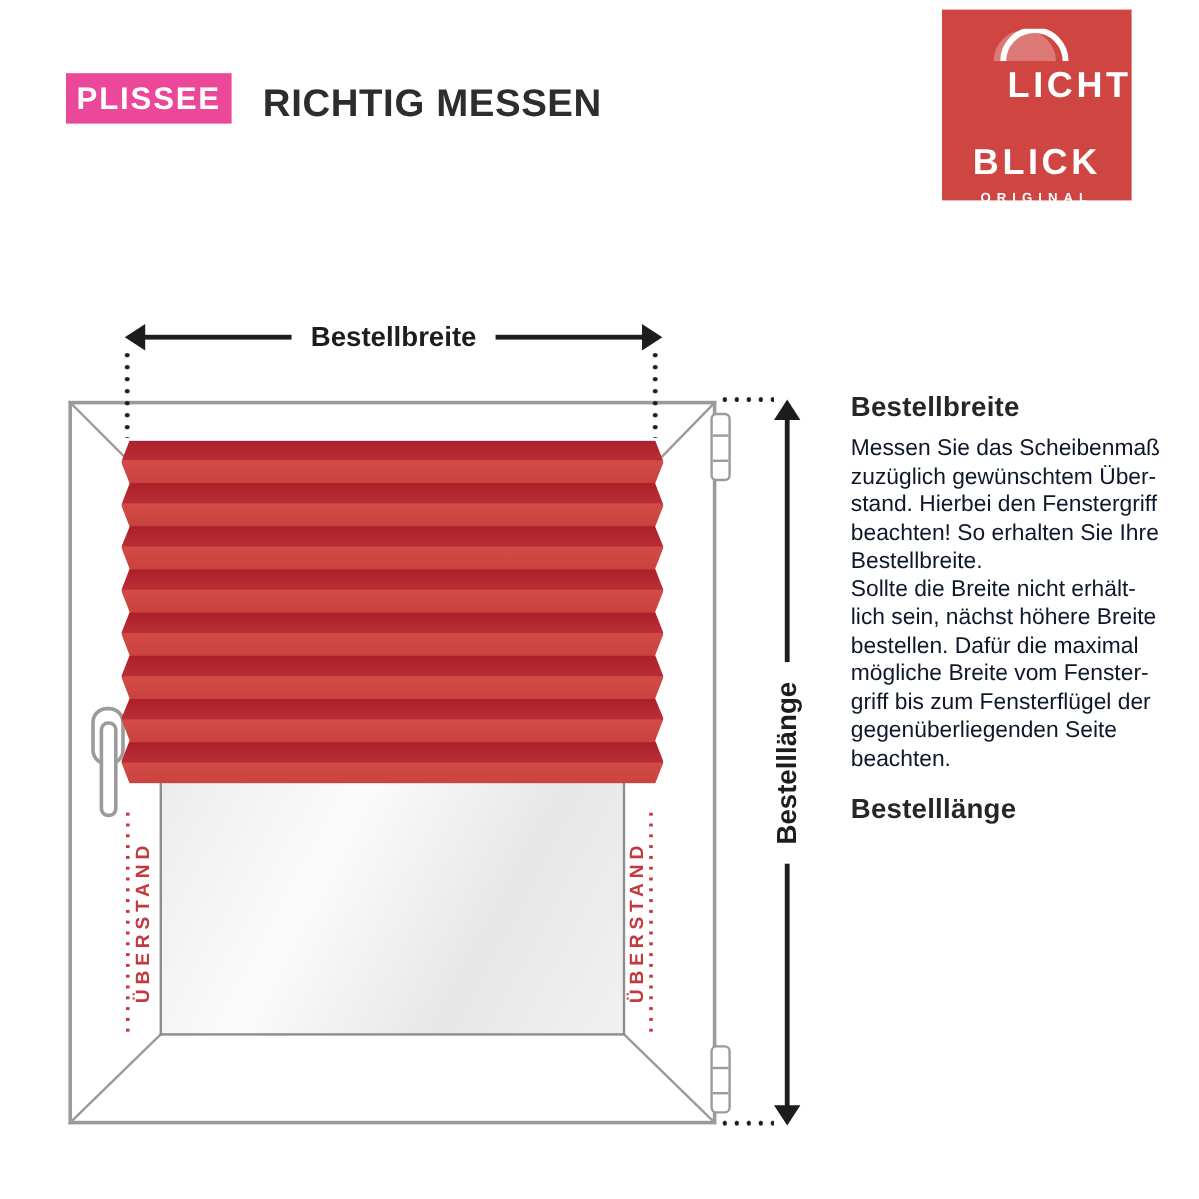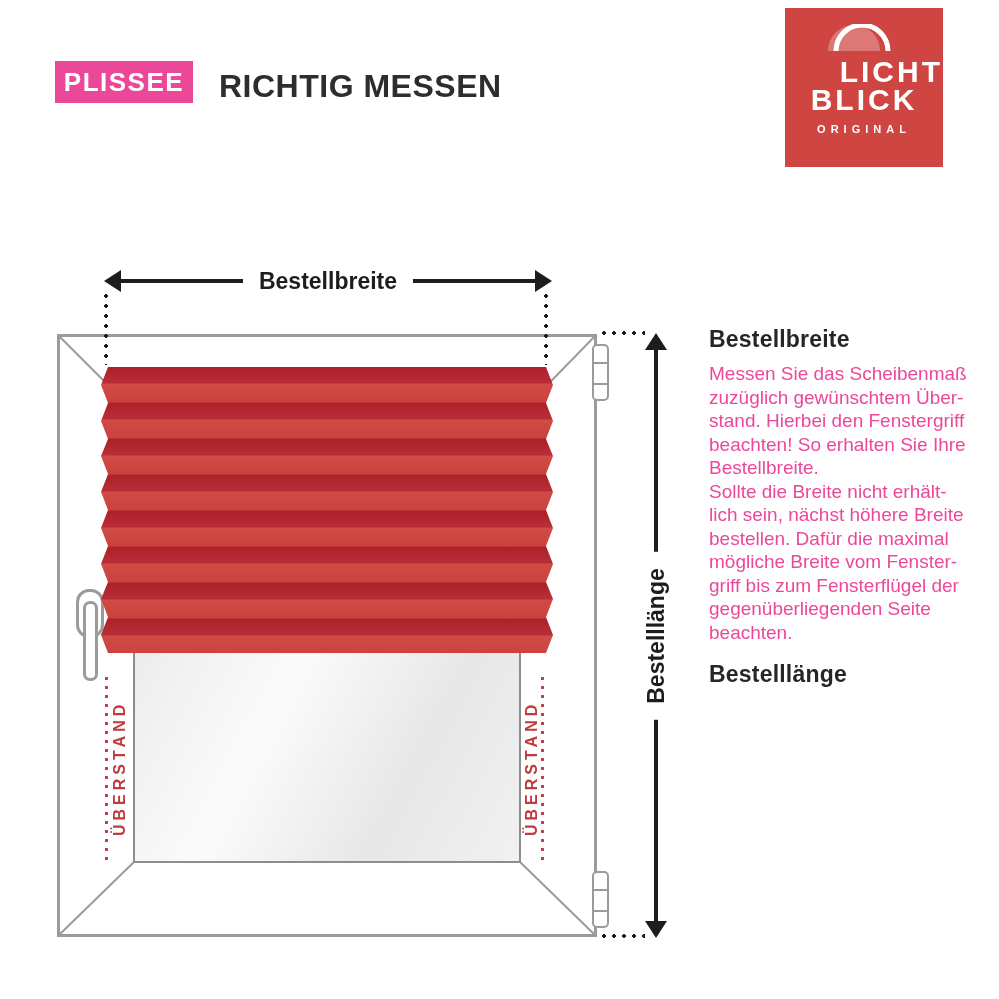--- a/index.html
+++ b/index.html
@@ -23,21 +23,21 @@
     position:absolute; left:219px; top:110px; font-size:22px; line-height:33px;
     color:#3a3a3a; white-space:pre-line;
   }
 
   
   .logo {
     position:absolute; left:785px; top:8px; width:158px; height:159px;
     background:#cf4541; color:#fff; text-align:center;
   }
   .logo-arc { display:block; margin:16px auto 0 auto; }
-  .logo-word { font-size:30px; font-weight:bold; letter-spacing:3px; line-height:28px; }
+  .logo-word { font-size:30px; font-weight:bold; letter-spacing:3px; line-height:28px;margin-top:36px; }
   .logo-word.first { margin-top:7px;text-align:right; }
   .logo-tag { margin-top:9px; font-size:11px; font-weight:bold; letter-spacing:5px; }
 
   
   .window-frame {
     position:absolute; left:57px; top:334px; width:540px; height:603px;
     border:3px solid #9b9b9b; background:#fff;
   }
   .bevels { position:absolute; left:57px; top:334px; }
   .glass {
@@ -136,21 +136,21 @@
     background:#fff; padding:0 16px; font-size:23px; font-weight:bold; color:#1d1d1d; white-space:nowrap;
   }
 
   
   .info { position:absolute; left:709px; top:326px; width:268px; }
   .info h3 {
     font-size:23px; font-weight:bold; color:#262626; letter-spacing:0.2px; margin:0 0 9px 0;
   }
   .info h3.second { margin-top:17px; }
   .info p {
-    font-size:19px; line-height:23.5px; color:#ec4899; margin:0; white-space:pre-line;
+    font-size:19px; line-height:23.5px; color:#0f172a; margin:0; white-space:pre-line;
   }
 </style>
 </head>
 <body>
 
 <div class="page">
 
   <div class="badge">PLISSEE</div>
   <div class="title">RICHTIG MESSEN</div>
 

